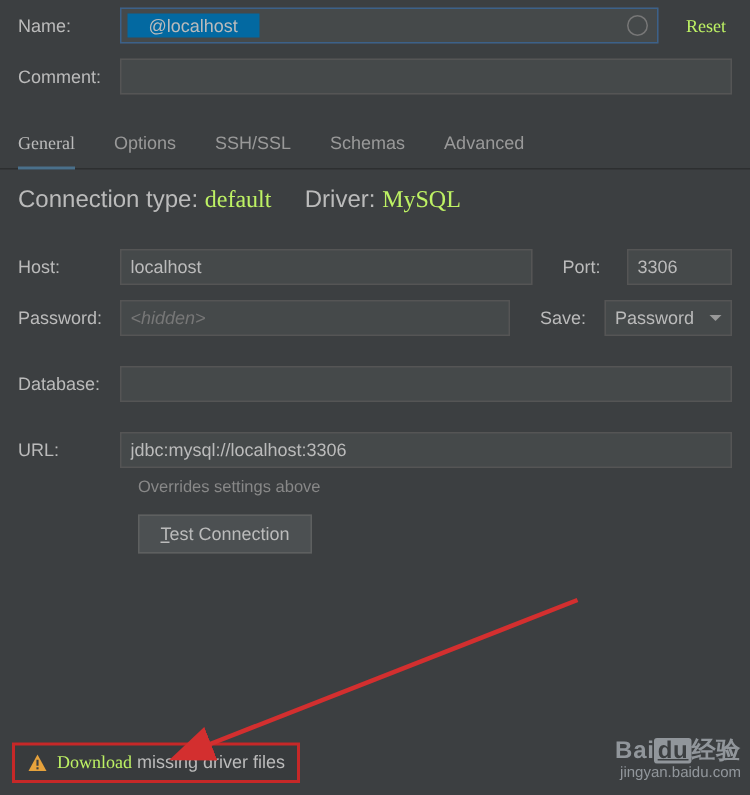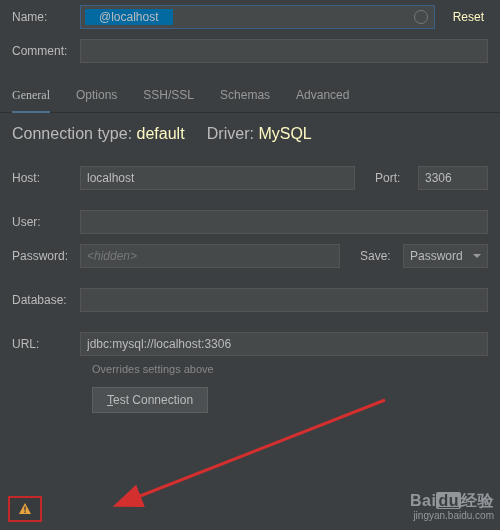--- a/index.html
+++ b/index.html
@@ -42,21 +42,21 @@
     padding: 1px 14px;
     font-size: 12px;
   }
   .circle-icon {
     width: 14px; height: 14px;
     border: 1px solid #777;
     border-radius: 50%;
     position: absolute;
     right: 6px;
   }
-  .link { color: #fef9c3; cursor: pointer; }
+  .link { color: #bef264; cursor: pointer; font-family: Liberation Serif, serif; }
   .reset { margin-left: 10px; margin-right: 4px; }
   .tabs {
     display: flex;
     border-bottom: 1px solid #2d2f30;
     padding: 0 12px;
     margin-top: 14px;
     gap: 26px;
   }
   .tab {
     padding: 6px 0 8px 0;
@@ -156,24 +156,20 @@
 </div>
 
 <div class="form-area">
   <div class="row">
     <div class="label">Host:</div>
     <input class="text" value="localhost" style="">
     <div class="label-r">Port:</div>
     <input class="text" style="width: 70px; flex: 0 0 70px;" value="3306">
   </div>
 
-  <div class="row" style="margin-top:10px">
-    <div class="label">User:</div>
-    <input class="text" value="" style="">
-  </div>
 
   <div class="row">
     <div class="label">Password:</div>
     <input class="text" type="text" placeholder="&lt;hidden&gt;" style="">
     <div class="label-r">Save:</div>
     <div class="select">
       <span>Password</span>
       <span class="caret"></span>
     </div>
   </div>
@@ -195,20 +191,23 @@
 </div>
 
 <div class="bottom-bar">
   <span class="warn-icon">
     <svg width="14" height="14" viewBox="0 0 14 14">
       <polygon points="7,1 13,12 1,12" fill="#e6a23c"></polygon>
       <rect x="6.3" y="4.5" width="1.4" height="4" fill="#3c3f41"></rect>
       <rect x="6.3" y="9.5" width="1.4" height="1.4" fill="#3c3f41"></rect>
     </svg>
   </span>
+  <span>
+    <span class="link">Download</span><span> missing driver files</span>
+  </span>
 </div>
 
 <svg class="arrow-svg" width="500" height="530">
   <defs>
     <marker id="ah" markerWidth="10" markerHeight="8" refX="2" refY="4" orient="auto">
       <polygon points="0,0 10,4 0,8" fill="#d32f2f"></polygon>
     </marker>
   </defs>
   <line x1="385" y1="400" x2="135" y2="498" stroke="#d32f2f" stroke-width="3" marker-end="url(#ah)"></line>
 </svg>

